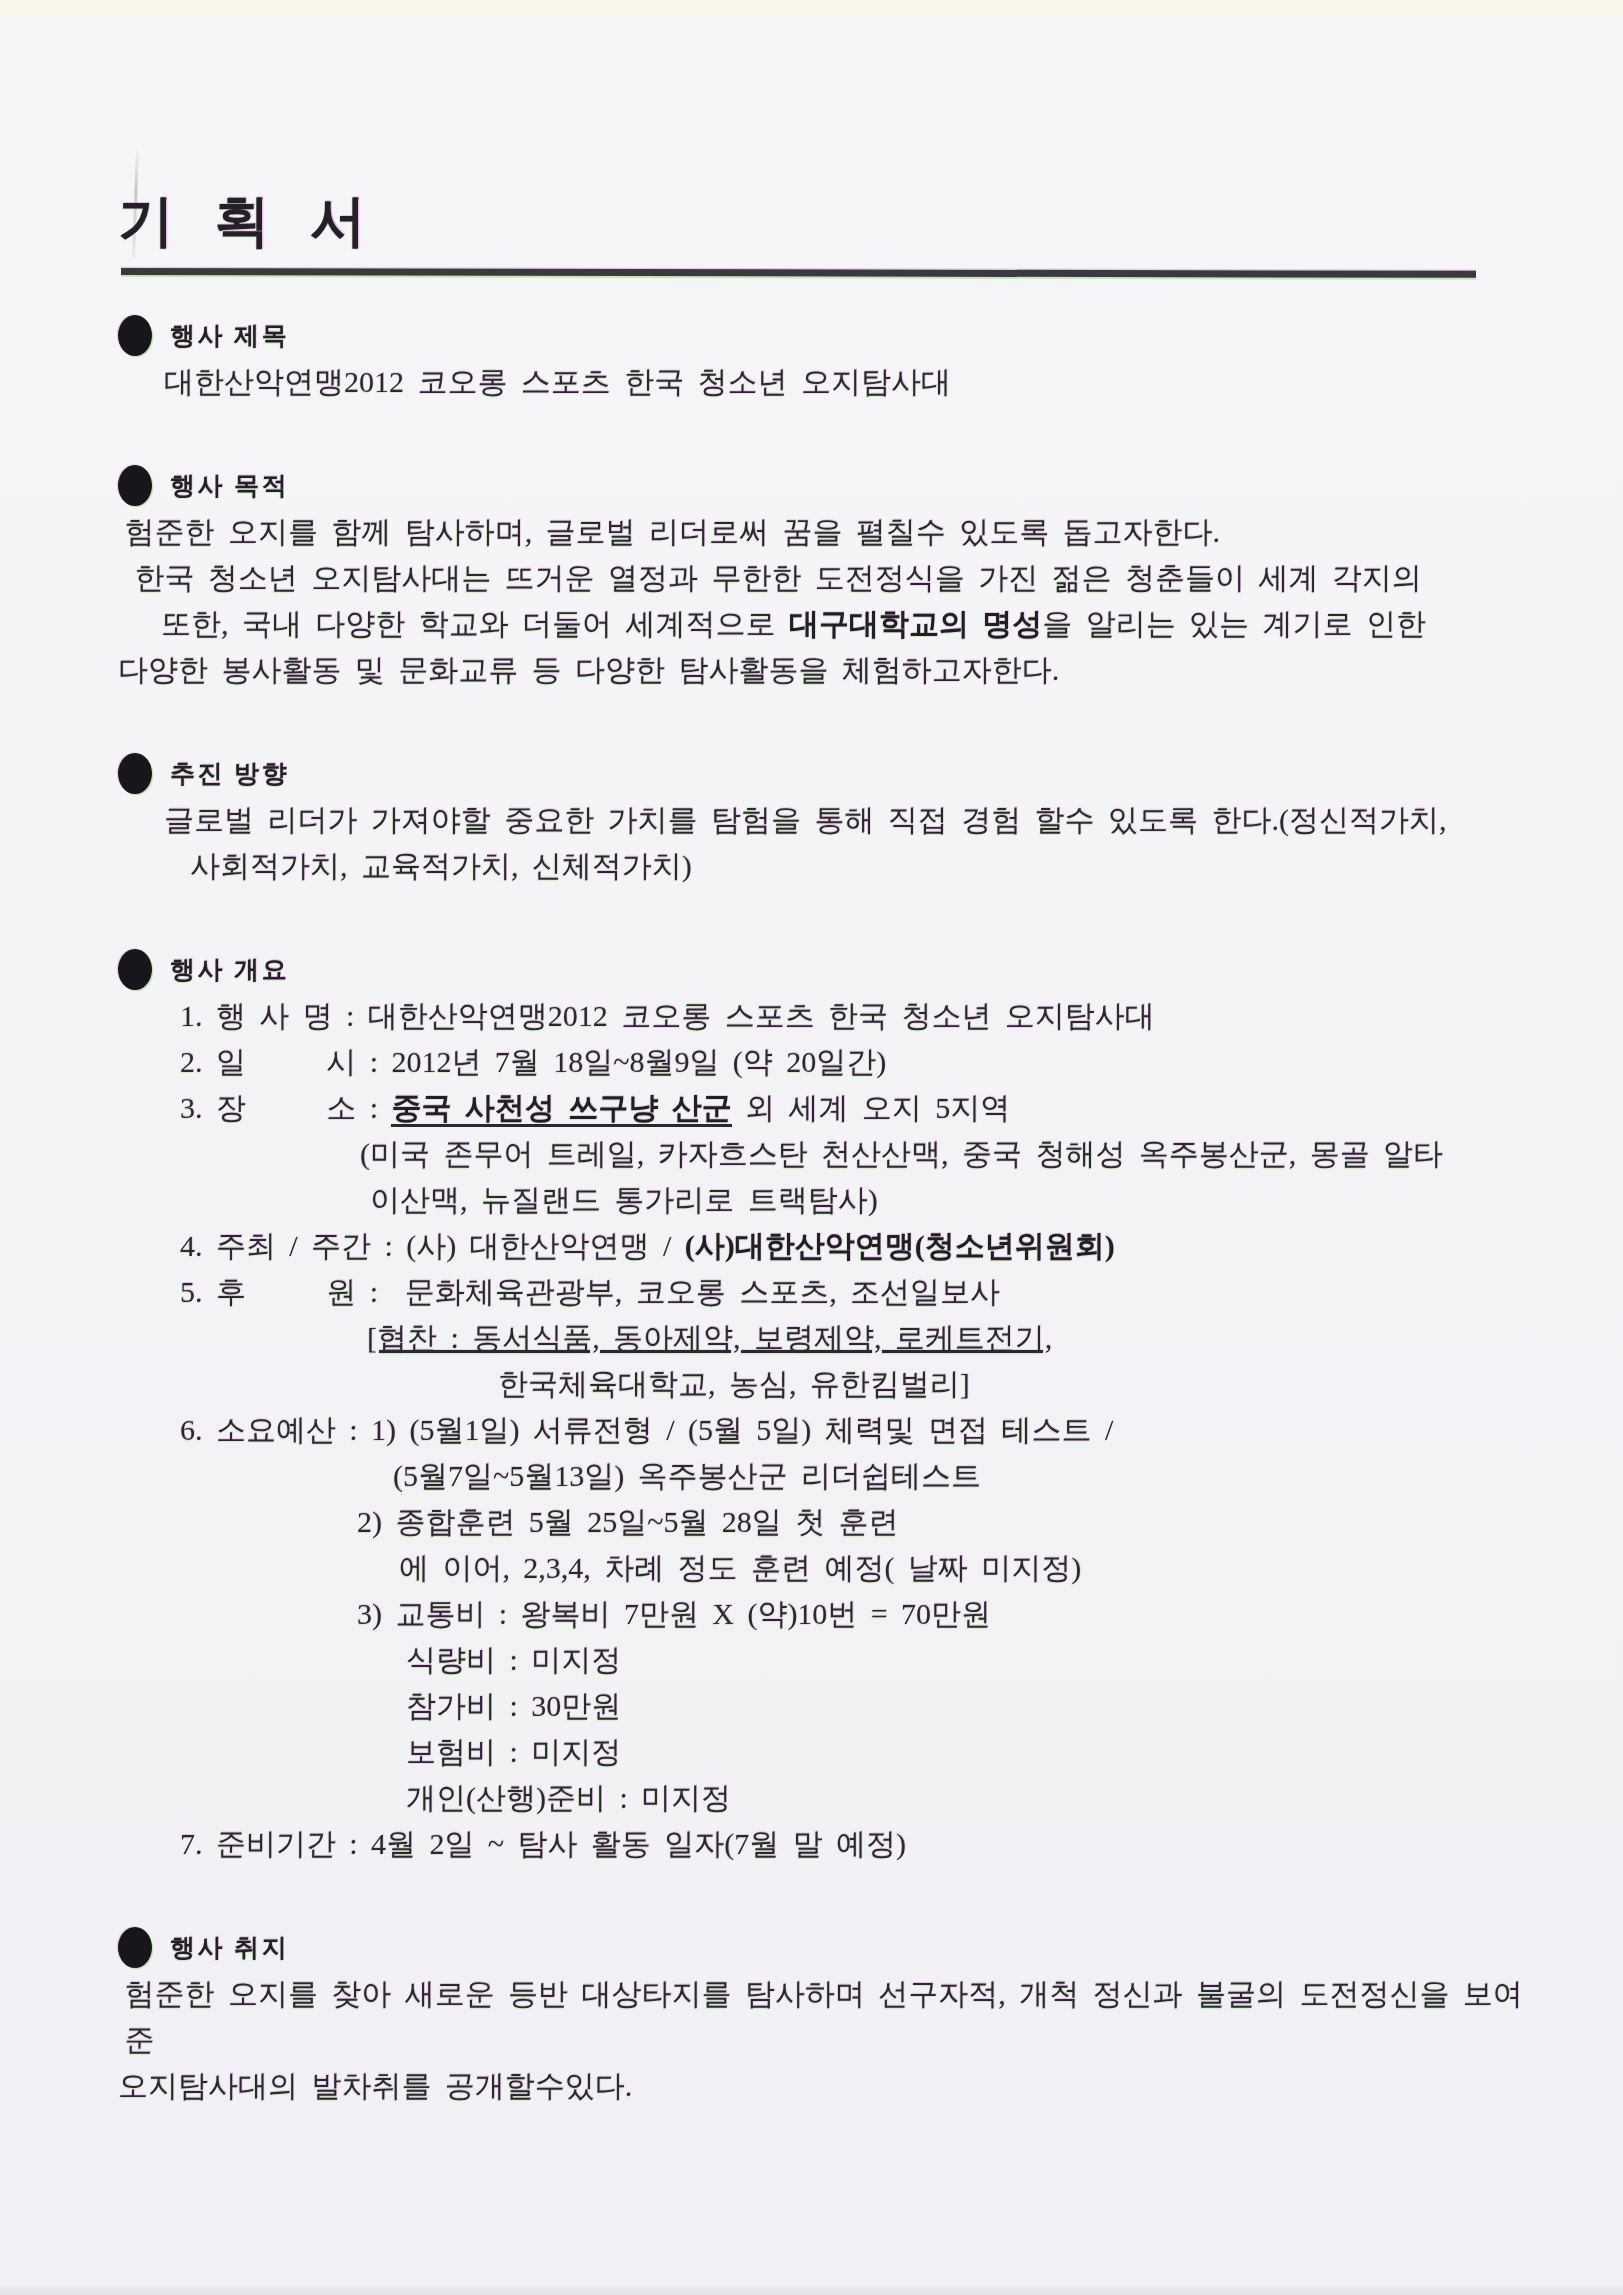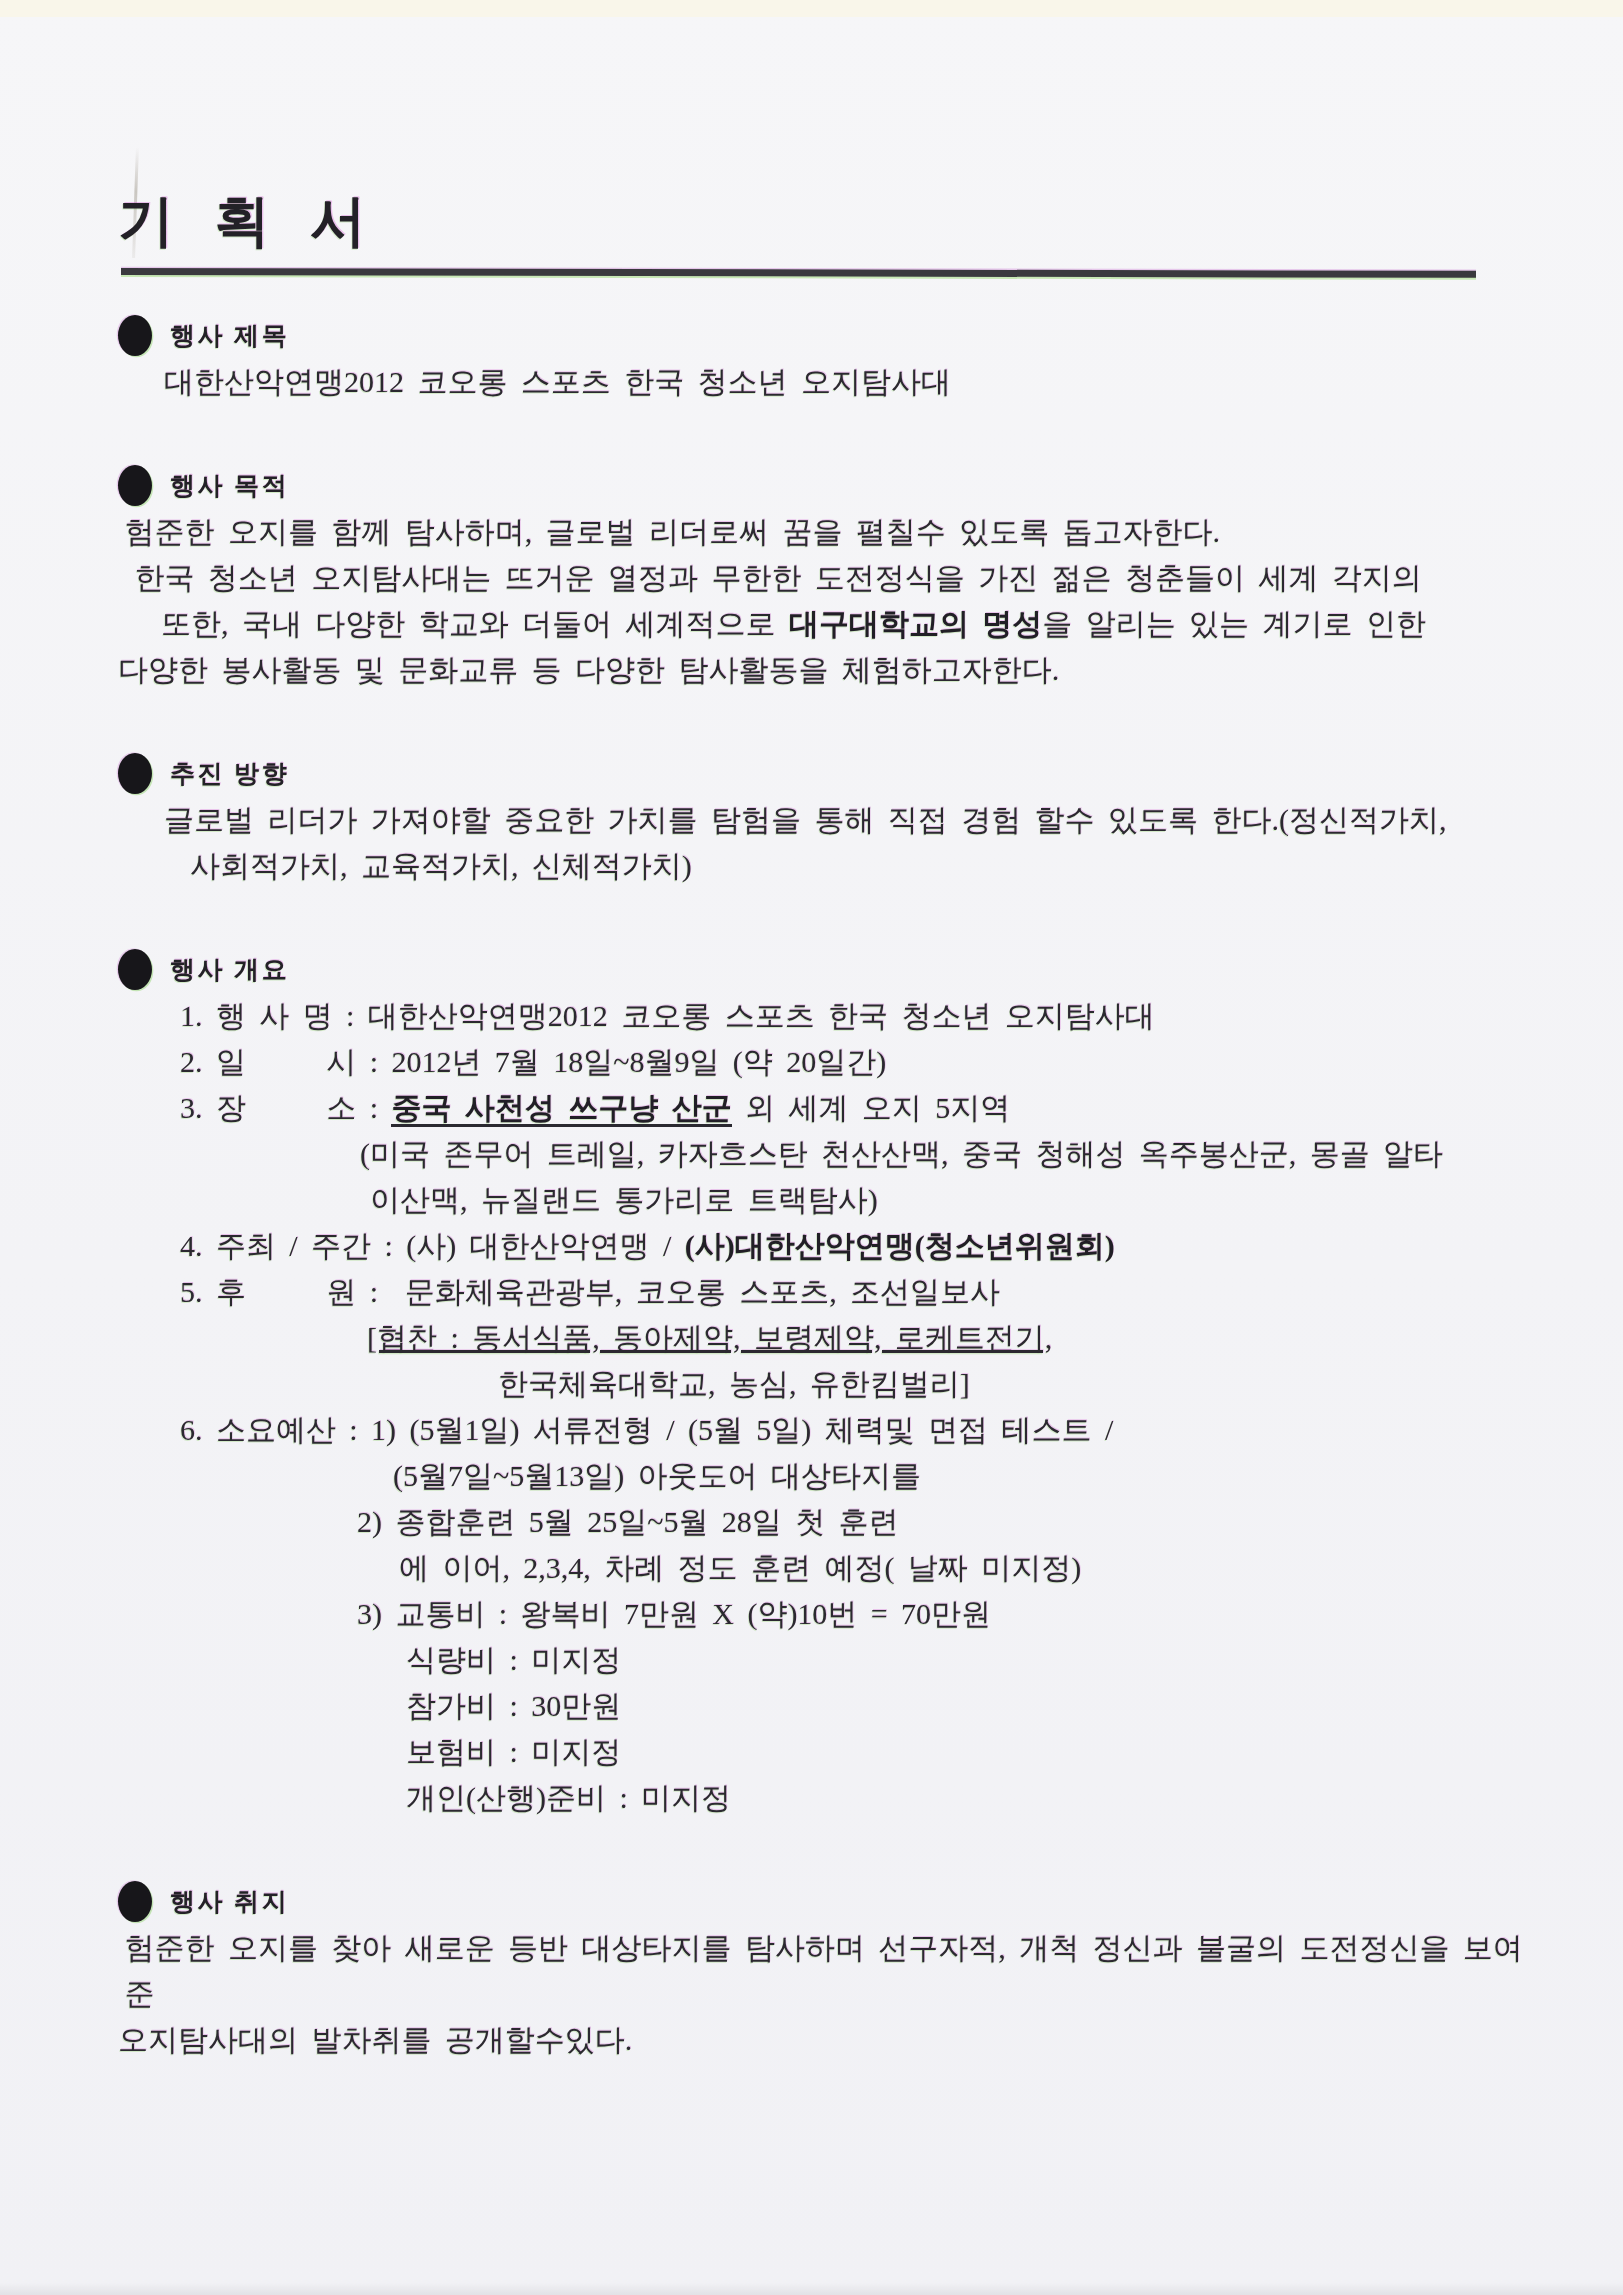--- a/index.html
+++ b/index.html
@@ -146,28 +146,29 @@
       <div class="line ind-95">1. 행 사 명 : 대한산악연맹2012 코오롱 스포츠 한국 청소년 오지탐사대</div>
       <div class="line ind-95">2. 일      시 : 2012년 7월 18일~8월9일 (약 20일간)</div>
       <div class="line ind-95"><span>3. 장      소 : </span><span class="bu">중국 사천성 쓰구냥 산군</span><span> 외 세계 오지 5지역</span></div>
       <div class="line ind-370">(미국 존무어 트레일, 카자흐스탄 천산산맥, 중국 청해성 옥주봉산군, 몽골 알타</div>
       <div class="line ind-385">이산맥, 뉴질랜드 통가리로 트랙탐사)</div>
       <div class="line ind-95"><span>4. 주최 / 주간 : (사) 대한산악연맹 / </span><span class="b">(사)대한산악연맹(청소년위원회)</span></div>
       <div class="line ind-95">5. 후      원 :  문화체육관광부, 코오롱 스포츠, 조선일보사</div>
       <div class="line ind-380">[협찬 : 동서식품, 동아제약, 보령제약, 로케트전기,</div>
       <div class="line ind-580">한국체육대학교, 농심, 유한킴벌리]</div>
       <div class="line ind-95">6. 소요예산 : 1) (5월1일) 서류전형 / (5월 5일) 체력및 면접 테스트 /</div>
-      <div class="line ind-420">(5월7일~5월13일) 아웃도어 대상타지를</div>
+      <div class="line ind-420">(5월7일~5월13일) 옥주봉산군 리더쉽테스트</div>
       <div class="line ind-365">2) 종합훈련 5월 25일~5월 28일 첫 훈련</div>
       <div class="line ind-430">에 이어, 2,3,4, 차례 정도 훈련 예정( 날짜 미지정)</div>
       <div class="line ind-365">3) 교통비 : 왕복비 7만원 X (약)10번 = 70만원</div>
       <div class="line ind-440">식량비 : 미지정</div>
       <div class="line ind-440">참가비 : 30만원</div>
       <div class="line ind-440">보험비 : 미지정</div>
       <div class="line ind-440">개인(산행)준비 : 미지정</div>
+      <div class="line ind-95">7. 준비기간 : 4월 2일 ~ 탐사 활동 일자(7월 말 예정)</div>
     </div>
 
     <div class="section">
       <div class="sec-heading">
         <span class="bullet"></span>
         <span>행사 취지</span>
       </div>
       <div class="line ind-10">험준한 오지를 찾아 새로운 등반 대상타지를 탐사하며 선구자적, 개척 정신과 불굴의 도전정신을 보여준</div>
       <div class="line ind-0">오지탐사대의 발차취를 공개할수있다.</div>
     </div>

